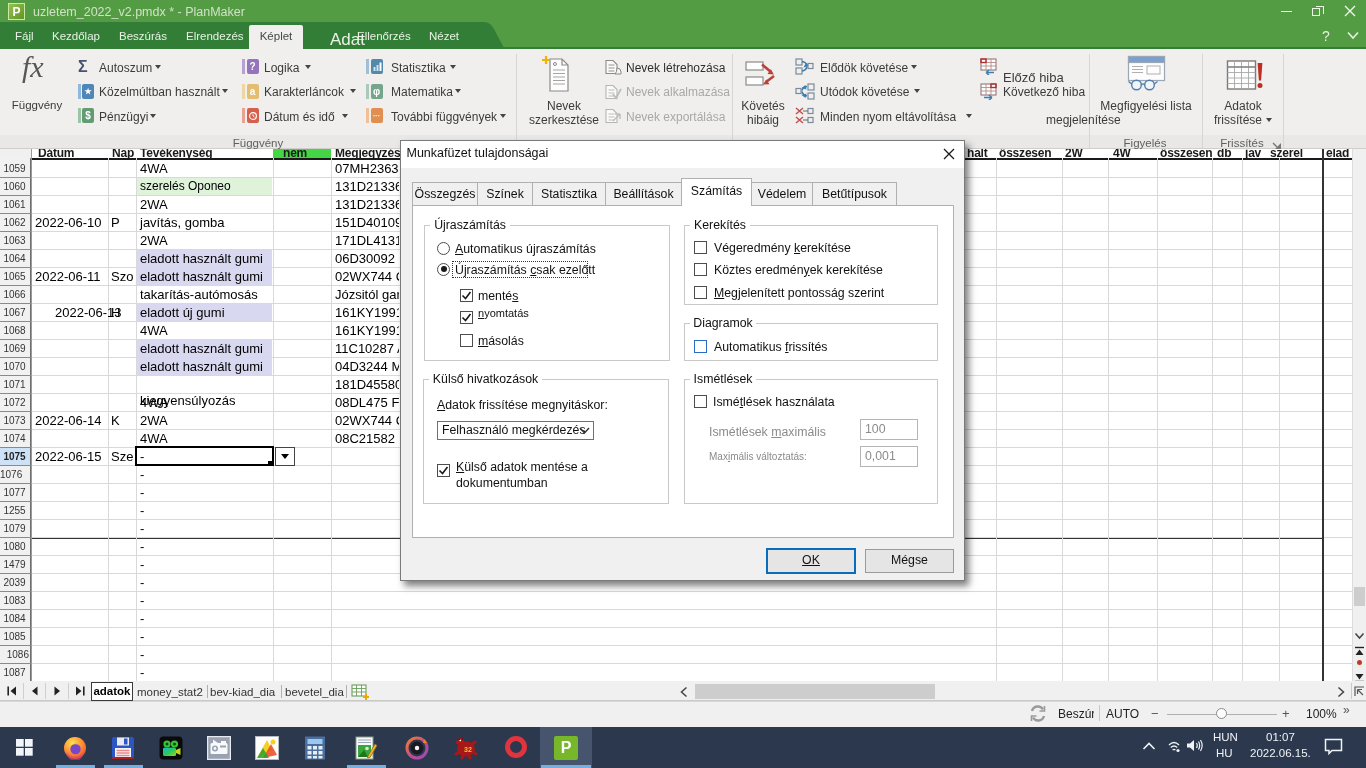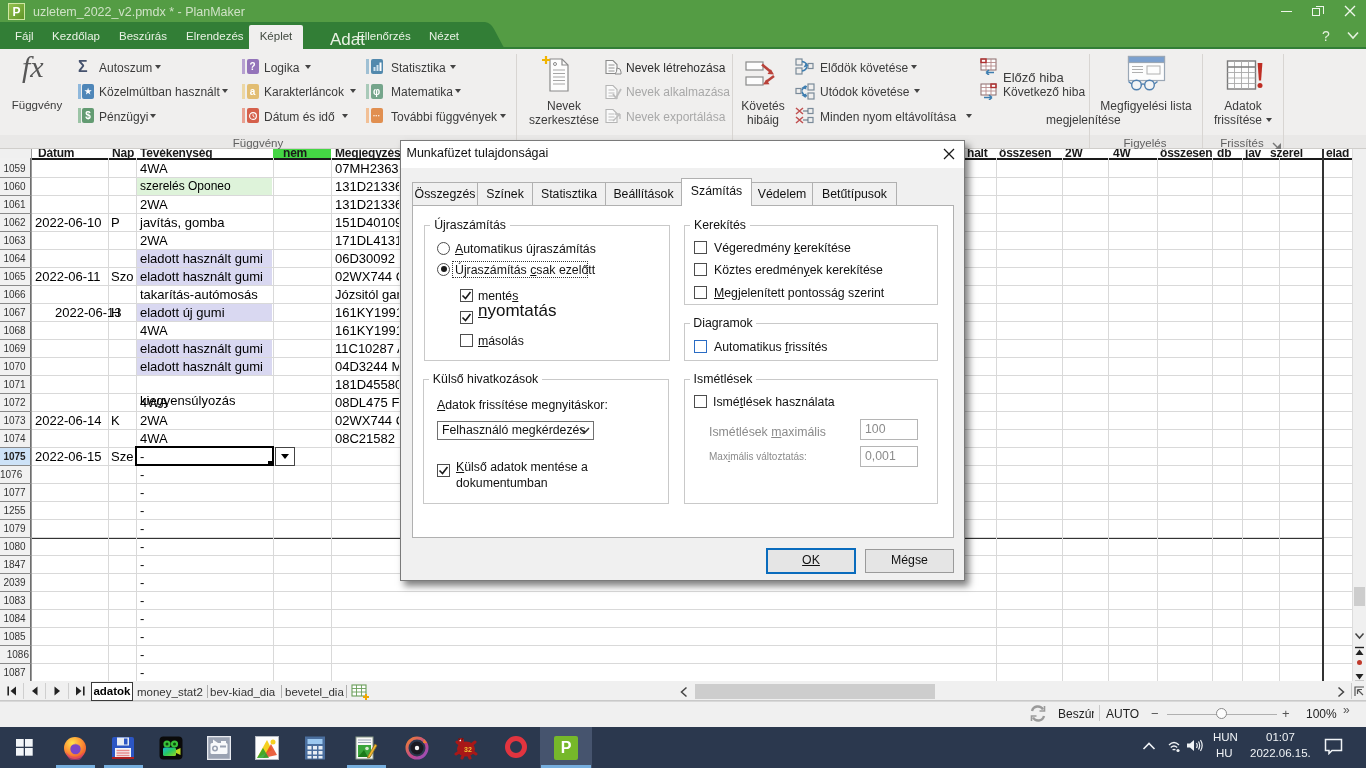--- a/index.html
+++ b/index.html
@@ -303,21 +303,21 @@
 <div style="position:absolute;left:0;top:248.0px;width:29px;text-align:center;font-size:10px;color:#333;">1072</div>
 <div style="position:absolute;left:0;top:266.0px;width:29px;text-align:center;font-size:10px;color:#333;">1073</div>
 <div style="position:absolute;left:0;top:284.0px;width:29px;text-align:center;font-size:10px;color:#333;">1074</div>
 <div style="position:absolute;left:0;top:299.0px;width:30px;height:17.0px;background:#cde2f7;"></div>
 <div style="position:absolute;left:0;top:301.5px;width:29px;text-align:center;font-size:10px;font-weight:bold;color:#222;">1075</div>
 <div style="position:absolute;left:0;top:320.0px;width:17px;text-align:center;font-size:10px;color:#333;">1076</div>
 <div style="position:absolute;left:0;top:338.0px;width:29px;text-align:center;font-size:10px;color:#333;">1077</div>
 <div style="position:absolute;left:0;top:356.0px;width:29px;text-align:center;font-size:10px;color:#333;">1255</div>
 <div style="position:absolute;left:0;top:374.0px;width:29px;text-align:center;font-size:10px;color:#333;">1079</div>
 <div style="position:absolute;left:0;top:392.0px;width:29px;text-align:center;font-size:10px;color:#333;">1080</div>
-<div style="position:absolute;left:0;top:410.0px;width:29px;text-align:center;font-size:10px;color:#333;">1847</div>
+<div style="position:absolute;left:0;top:410.0px;width:29px;text-align:center;font-size:10px;color:#333;">1479</div>
 <div style="position:absolute;left:0;top:428.0px;width:29px;text-align:center;font-size:10px;color:#333;">2039</div>
 <div style="position:absolute;left:0;top:446.0px;width:29px;text-align:center;font-size:10px;color:#333;">1083</div>
 <div style="position:absolute;left:0;top:464.0px;width:29px;text-align:center;font-size:10px;color:#333;">1084</div>
 <div style="position:absolute;left:0;top:482.0px;width:29px;text-align:center;font-size:10px;color:#333;">1085</div>
 <div style="position:absolute;left:0;top:500.0px;width:29px;text-align:right;font-size:10px;color:#333;">1086</div>
 <div style="position:absolute;left:0;top:518.0px;width:29px;text-align:center;font-size:10px;color:#333;">1087</div>
 <div style="position:absolute;left:136.5px;top:29.0px;width:135.5px;height:17.0px;background:#def3da;"></div>
 <div style="position:absolute;left:136.5px;top:101.0px;width:135.5px;height:17.0px;background:#d9d8f1;"></div>
 <div style="position:absolute;left:136.5px;top:119.0px;width:135.5px;height:17.0px;background:#d9d8f1;"></div>
 <div style="position:absolute;left:136.5px;top:155.0px;width:135.5px;height:17.0px;background:#d9d8f1;"></div>
@@ -633,21 +633,21 @@
 <div style="position:absolute;left:55px;top:122.5px;font-size:12.3px;color:#111;white-space:nowrap;z-index:2;">Újraszámítás <u>c</u>sak ezelőtt</div>
 <div style="position:absolute;left:60px;top:148.5px;width:13px;height:13px;border:1px solid #4d4d4d;background:#fff;z-index:2;"></div>
     <svg style="position:absolute;left:60px;top:148.5px;z-index:2;" width="13" height="13">
       <path d="M2.5,6.5 L5.5,9.5 L10.5,3" stroke="#1a1a1a" stroke-width="1.6" fill="none"></path>
     </svg>
 <div style="position:absolute;left:78px;top:148.5px;font-size:12.3px;color:#111;white-space:nowrap;z-index:2;">menté<u>s</u></div>
 <div style="position:absolute;left:60px;top:170.5px;width:13px;height:13px;border:1px solid #4d4d4d;background:#fff;z-index:2;"></div>
     <svg style="position:absolute;left:60px;top:170.5px;z-index:2;" width="13" height="13">
       <path d="M2.5,6.5 L5.5,9.5 L10.5,3" stroke="#1a1a1a" stroke-width="1.6" fill="none"></path>
     </svg>
-<div style="position:absolute;left:78px;top:161px;font-size:17px;color:#111;white-space:nowrap;z-index:2;"><u>n</u>yomtatás</div>
+<div style="position:absolute;left:78px;top:167px;font-size:11px;color:#111;white-space:nowrap;z-index:2;"><u>n</u>yomtatás</div>
 <div style="position:absolute;left:60px;top:193.5px;width:13px;height:13px;border:1px solid #4d4d4d;background:#fff;z-index:2;"></div>
 <div style="position:absolute;left:78px;top:193.5px;font-size:12.3px;color:#111;white-space:nowrap;z-index:2;"><u>m</u>ásolás</div>
 <div style="position:absolute;left:294px;top:101px;width:13px;height:13px;border:1px solid #4d4d4d;background:#fff;z-index:2;"></div>
 <div style="position:absolute;left:314px;top:101px;font-size:12.3px;color:#111;white-space:nowrap;z-index:2;">Végeredmény <u>k</u>erekítése</div>
 <div style="position:absolute;left:294px;top:123px;width:13px;height:13px;border:1px solid #4d4d4d;background:#fff;z-index:2;"></div>
 <div style="position:absolute;left:314px;top:123px;font-size:12.3px;color:#111;white-space:nowrap;z-index:2;">Köztes eredmén<u>y</u>ek kerekítése</div>
 <div style="position:absolute;left:294px;top:146px;width:13px;height:13px;border:1px solid #4d4d4d;background:#fff;z-index:2;"></div>
 <div style="position:absolute;left:314px;top:146px;font-size:12.3px;color:#111;white-space:nowrap;z-index:2;"><u>M</u>egjelenített pontosság szerint</div>
 <div style="position:absolute;left:294px;top:200px;width:13px;height:13px;border:1px solid #2a6cc4;background:#fff;z-index:2;"></div>
 <div style="position:absolute;left:314px;top:200px;font-size:12.3px;color:#111;white-space:nowrap;z-index:2;">Automatikus <u>f</u>rissítés</div>

